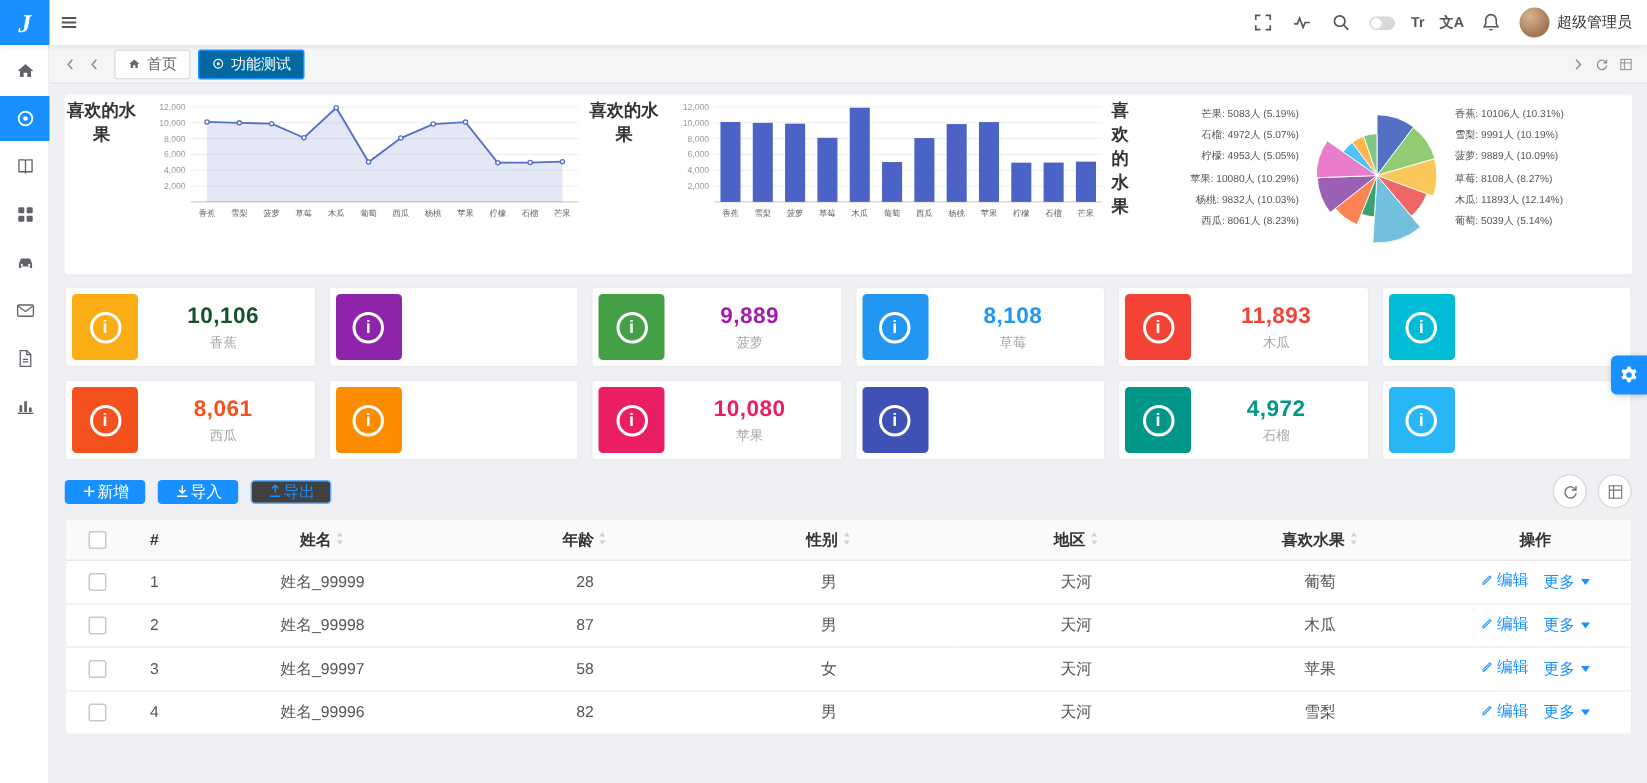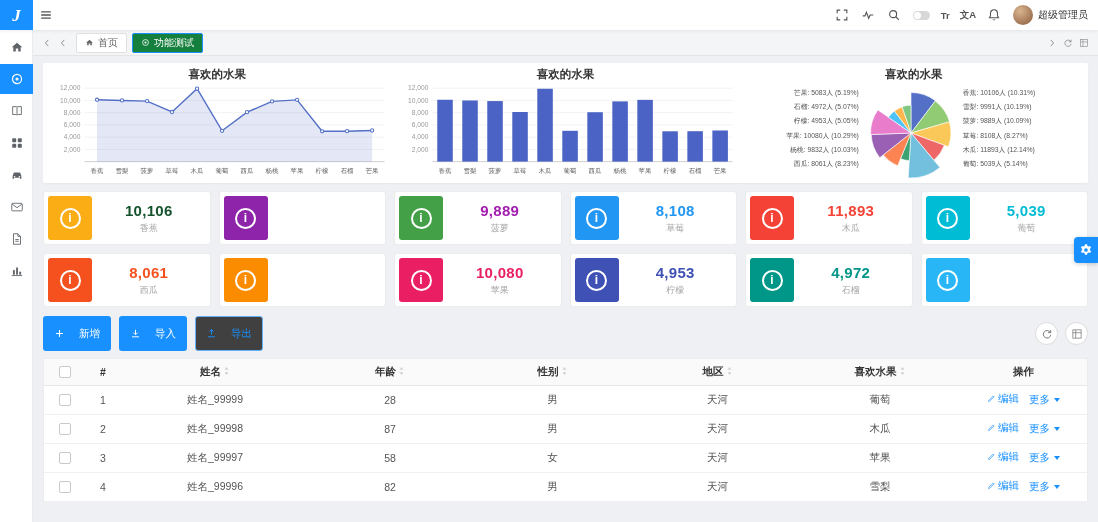--- a/index.html
+++ b/index.html
@@ -24,43 +24,43 @@
 
 .sidebar{position:absolute;left:0;top:30px;bottom:0;width:33px;background:#fff;border-right:1px solid #ececec;z-index:10;padding-top:2px}
 .sb-item{width:33px;height:30px;display:flex;align-items:center;justify-content:center;color:#5f6368;cursor:pointer;margin-bottom:2px}
 .sb-item.active{background:#1890ff;color:#fff}
 
 .tabbar{position:absolute;left:33px;top:30px;right:0;height:26px;background:#f4f5f7;border-bottom:1px solid #e3e4e6;display:flex;align-items:center;padding:0 6px;z-index:9}
 .tb-arrow{width:16px;height:20px;display:flex;align-items:center;justify-content:center;color:#8a8a8a;cursor:pointer}
 .tb-arrow svg{width:10px;height:10px}
 .tab{height:20px;display:flex;align-items:center;gap:4px;background:#fff;border:1px solid #e0e0e0;border-radius:2px;padding:0 8px;font-size:10px;color:#666;margin-left:5px;cursor:pointer;white-space:nowrap}
 .tab .icn svg{width:9px;height:9px}
-.tab.active{background:#15803d;border-color:#1890ff;color:#fff}
+.tab.active{background:#0369a1;border-color:#1890ff;color:#fff}
 
 .main{position:absolute;left:33px;top:56px;right:0;bottom:0;padding:7px 10px;overflow:hidden}
 .charts-panel{background:#fff;border-radius:2px;box-shadow:0 1px 2px rgba(0,0,0,.04);display:flex;height:120px;margin-bottom:8px;padding-top:3px}
-.chart{flex:1;min-width:0;display:flex;flex-direction:column}
+.chart{flex:1;min-width:0;display:flex;}
 .chart-title{text-align:center;font-size:11.5px;font-weight:bold;color:#333;height:16px;line-height:16px}
 .chart-svg{width:100%;height:98px}
 .pie-row{display:flex;align-items:flex-start;justify-content:center;height:100px}
 .pie-col{width:112px;font-size:6.8px;color:#555;line-height:14.2px;padding-top:4px;white-space:nowrap;overflow:hidden}
 .pie-col.left{text-align:right}
 .pie-col.right{text-align:left;width:118px}
 .pie-svg{width:104px;height:98px;flex:none}
 
 .cards{display:grid;grid-template-columns:repeat(6,1fr);gap:8px;margin-bottom:9px}
 .stat-card{background:#fff;border:1px solid #ececec;border-radius:3px;height:54px;display:flex;align-items:center;padding:4px;cursor:pointer}
 .stat-icon{width:44px;height:44px;border-radius:3px;display:flex;align-items:center;justify-content:center;flex:none}
 .info-i{width:21px;height:21px;border:2px solid #fff;border-radius:50%;color:#fff;font-size:12px;font-weight:bold;display:flex;align-items:center;justify-content:center}
 .stat-meta{flex:1;text-align:center;min-width:0}
 .stat-value{font-size:15px;font-weight:bold;letter-spacing:.3px}
 .stat-label{font-size:9px;color:#a8a8a8;margin-top:3px}
 
 .toolbar{display:flex;align-items:center;gap:8px;margin:0 0 7px}
-.btn{height:35px;border-radius:3px;display:inline-flex;align-items:center;gap:14px;padding:0 10px;font-size:10.5px;cursor:pointer;border:1px solid transparent;font-family:inherit}
+.btn{height:16px;border-radius:3px;display:inline-flex;align-items:center;gap:0;padding:0 10px;font-size:10.5px;cursor:pointer;border:1px solid transparent;font-family:inherit}
 .btn .icn svg{width:11px;height:11px}
 .btn.primary{background:#1890ff;color:#fff}
 .btn.ghost{background:#404040;color:#1890ff;border-color:#62b2fb}
 .toolbar-right{margin-left:auto;display:flex;gap:7px}
 .icon-round{width:23px;height:23px;border-radius:50%;border:1px solid #dcdcdc;background:#fff;color:#777;display:flex;align-items:center;justify-content:center;cursor:pointer}
 .icon-round svg{width:12px;height:12px}
 
 .select-info{background:#e8f4ff;border:1px solid #bfe0ff;border-radius:2px;height:22px;display:flex;align-items:center;gap:4px;padding:0 9px;font-size:10px;color:#459dff;margin-bottom:6px}
 .select-info b{color:#1890ff}
 .clear-link{color:#1890ff;margin-left:7px;cursor:pointer;text-decoration:none}
@@ -432,24 +432,20 @@
           </div>
           <div class="stat-meta">
             <div class="stat-value" style="color:#f44336">11,893</div>
             <div class="stat-label">木瓜</div>
           </div>
         </div>
         <div class="stat-card">
           <div class="stat-icon" style="background:#00bcd4">
             <span class="info-i">i</span>
           </div>
-          <div class="stat-meta">
-            <div class="stat-value" style="color:#00bcd4">5,039</div>
-            <div class="stat-label">葡萄</div>
-          </div>
         </div>
         <div class="stat-card">
           <div class="stat-icon" style="background:#f4511e">
             <span class="info-i">i</span>
           </div>
           <div class="stat-meta">
             <div class="stat-value" style="color:#f4511e">8,061</div>
             <div class="stat-label">西瓜</div>
           </div>
         </div>
@@ -463,24 +459,20 @@
             <span class="info-i">i</span>
           </div>
           <div class="stat-meta">
             <div class="stat-value" style="color:#e91e63">10,080</div>
             <div class="stat-label">苹果</div>
           </div>
         </div>
         <div class="stat-card">
           <div class="stat-icon" style="background:#3f51b5">
             <span class="info-i">i</span>
-          </div>
-          <div class="stat-meta">
-            <div class="stat-value" style="color:#3f51b5">4,953</div>
-            <div class="stat-label">柠檬</div>
           </div>
         </div>
         <div class="stat-card">
           <div class="stat-icon" style="background:#009688">
             <span class="info-i">i</span>
           </div>
           <div class="stat-meta">
             <div class="stat-value" style="color:#009688">4,972</div>
             <div class="stat-label">石榴</div>
           </div>

